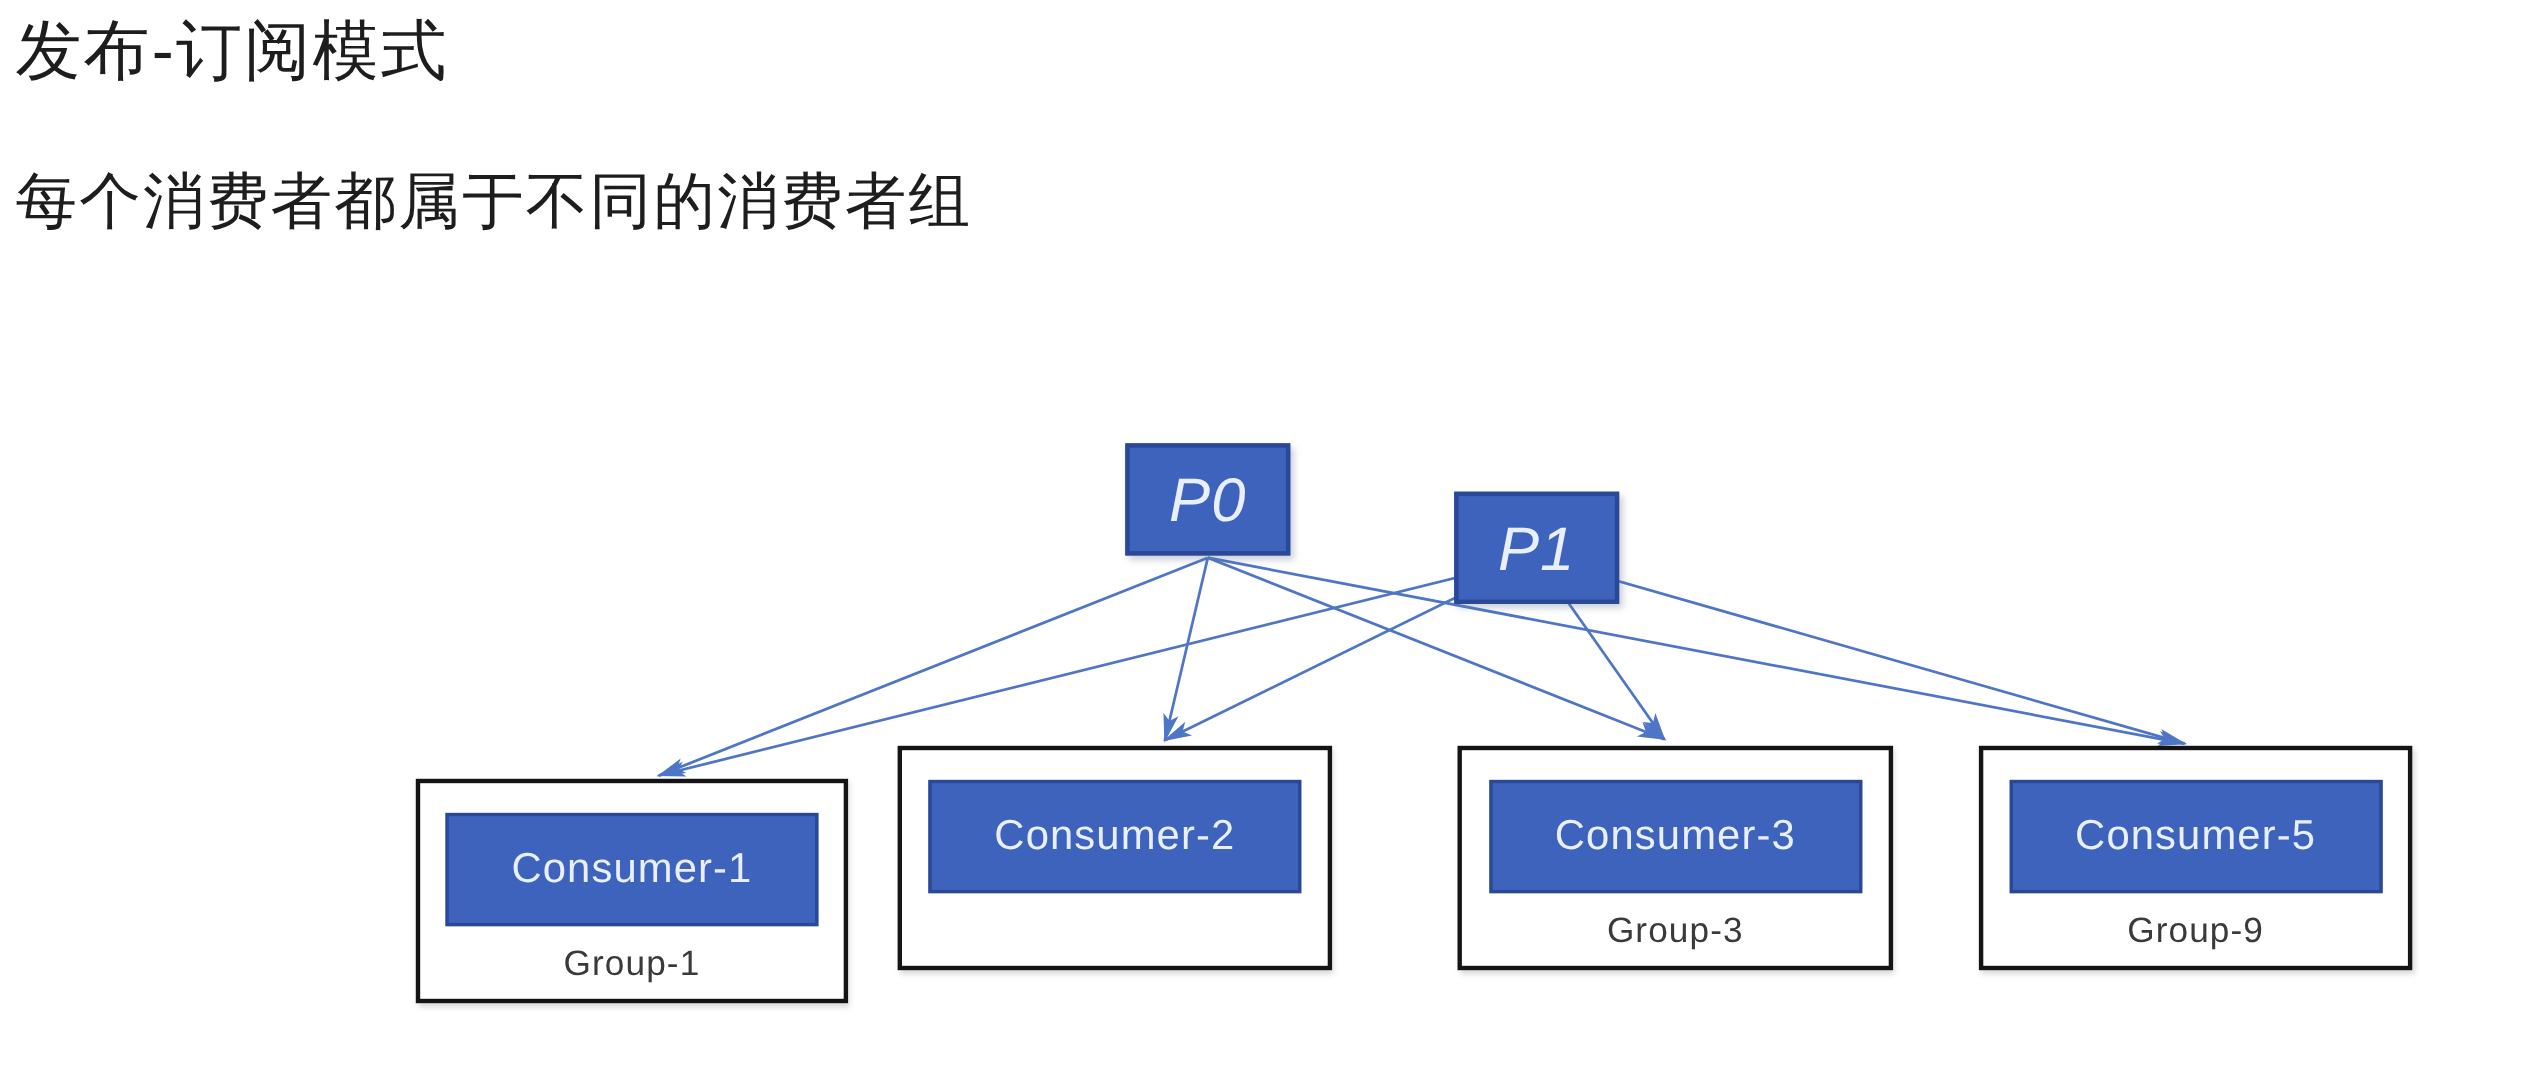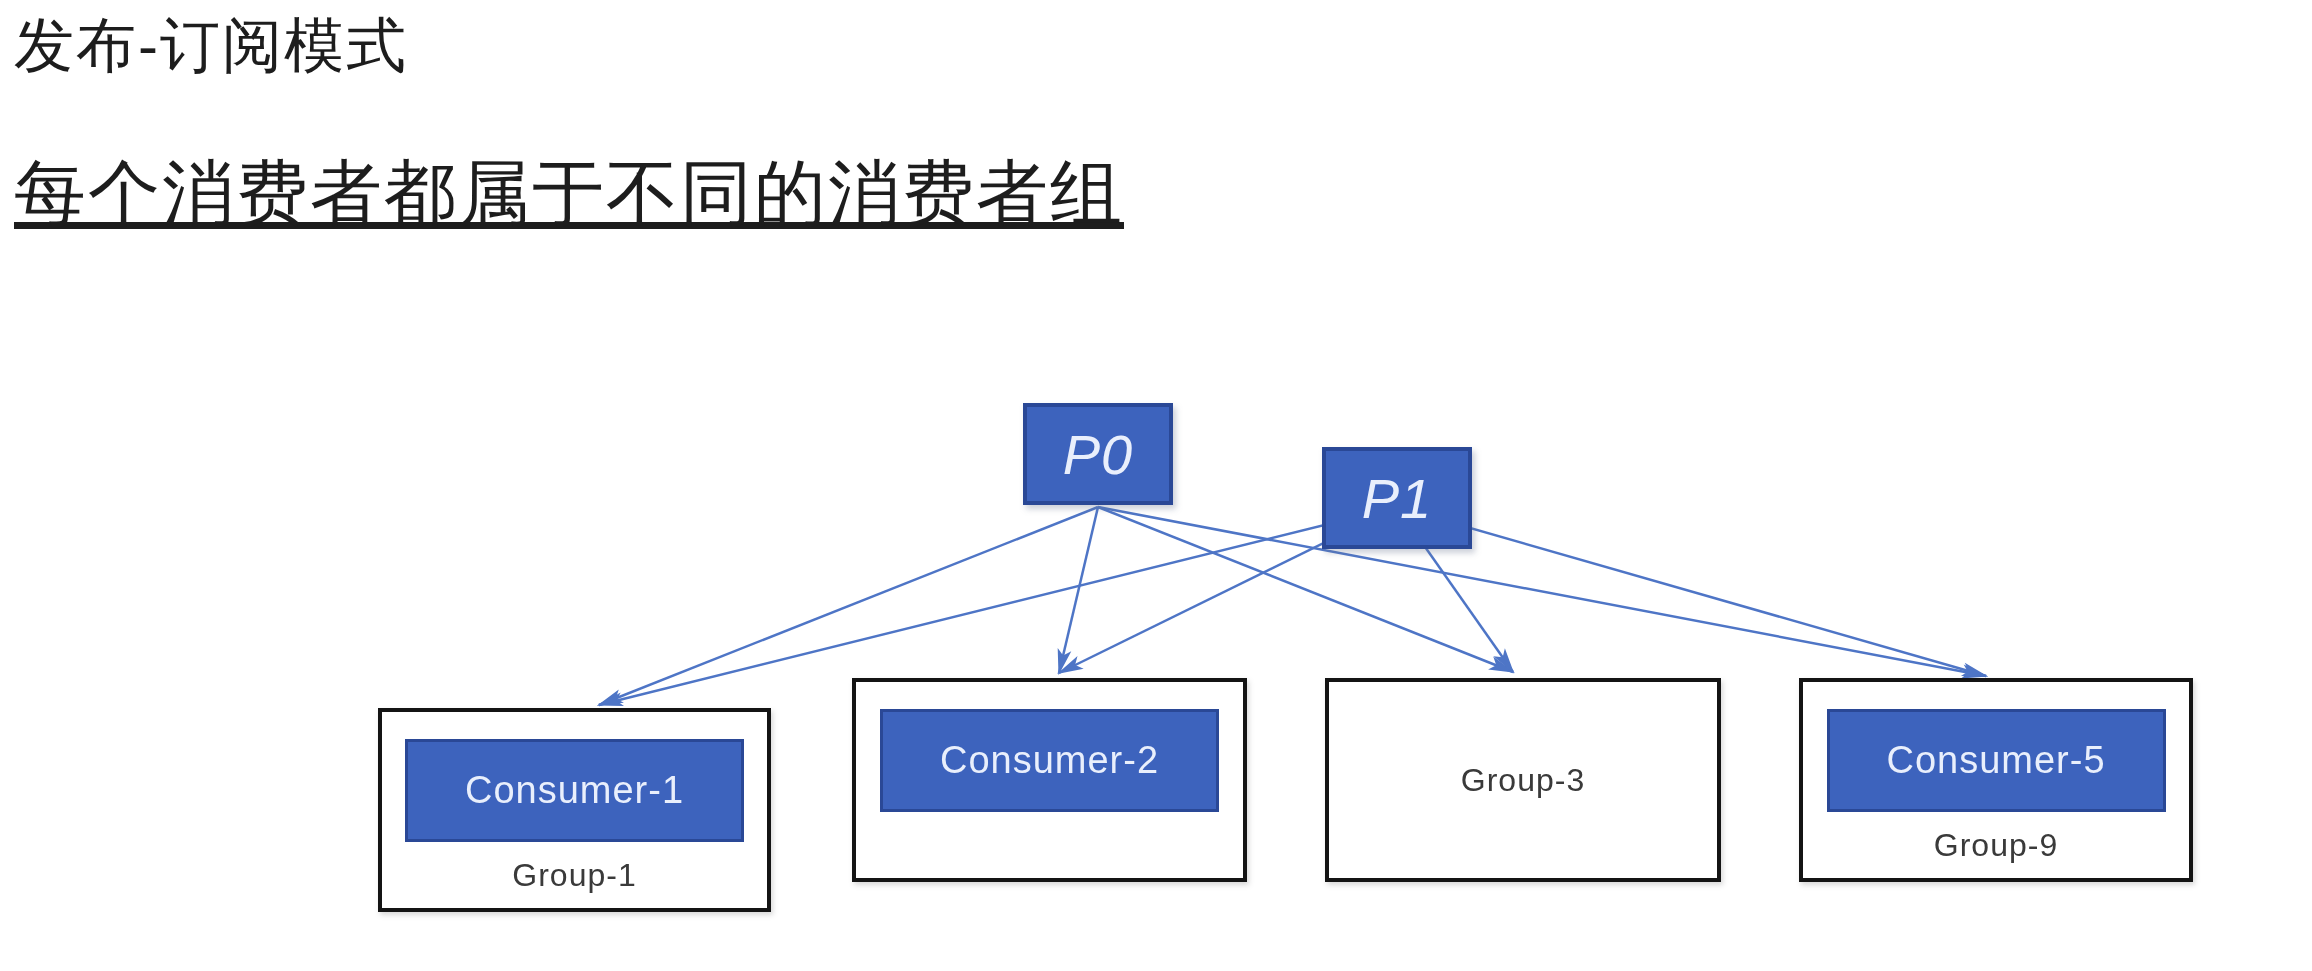--- a/index.html
+++ b/index.html
@@ -24,21 +24,21 @@
 
   .heading{
     position:absolute;
     left:14px;
     color:var(--heading-text,#1d1d1d);
     font-weight:300;
     letter-spacing:2px;
     white-space:nowrap;
   }
   .heading.line1{top:6px;font-size:60px;}
-  .heading.line2{top:146px;font-size:72px;text-decoration:underline;}
+  .heading.line2{top:146px;font-size:56px;}
 
   svg.connectors{position:absolute;left:0;top:0;width:2312px;height:971px;overflow:visible;}
   svg.connectors line{
     stroke:var(--arrow,#4e75c6);
     stroke-width:2.5;
     fill:none;
   }
   svg.connectors .head{fill:var(--arrow,#4e75c6);}
 
   .pbox{
@@ -63,21 +63,21 @@
   .group{
     position:absolute;
     top:678px;
     height:204px;
     background:var(--group-fill,#fff);
     border:4px solid var(--group-border,#141414);
     box-shadow:2px 3px 5px rgba(130,130,130,.3);
     display:flex;flex-direction:column;align-items:center;
   }
   .group.g1{left:378px;width:393px;margin-top:30px;}
-  .group.g2{left:852px;width:395px;gap:41px;}
+  .group.g2{left:816px;width:395px;gap:41px;}
   .group.g3{left:1325px;width:396px;}
   .group.g4{left:1799px;width:394px;}
 
   .consumer{
     margin-top:27px;
     width:339px;
     height:103px;
     background:var(--node-fill,#3d63bd);
     border:3px solid var(--node-border,#2a4896);
     display:flex;align-items:center;justify-content:center;
@@ -139,20 +139,23 @@
     </div>
   </div>
 
   <div class="group g2">
     <div class="consumer">
       <span class="clabel">Consumer-2</span>
     </div>
   </div>
 
   <div class="group g3">
+    <div class="consumer">
+      <span class="clabel">Consumer-3</span>
+    </div>
     <div class="glabel-wrap">
       <span class="glabel">Group-3</span>
     </div>
   </div>
 
   <div class="group g4">
     <div class="consumer">
       <span class="clabel">Consumer-5</span>
     </div>
     <div class="glabel-wrap">

